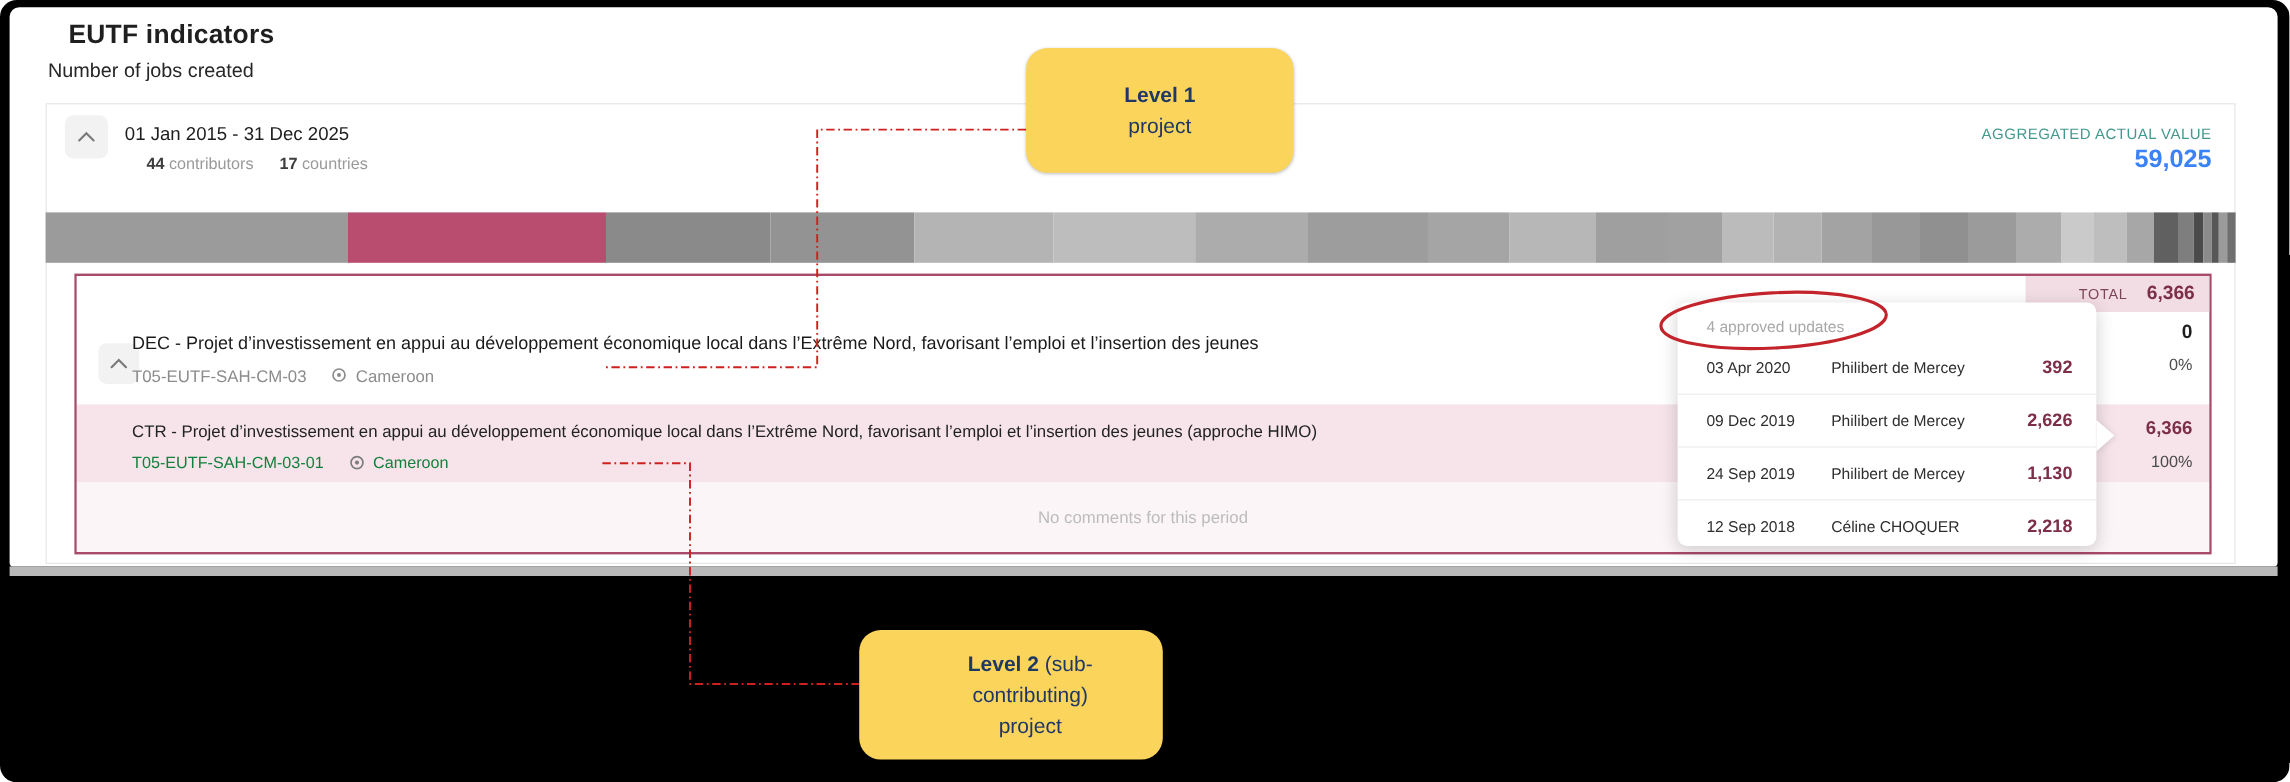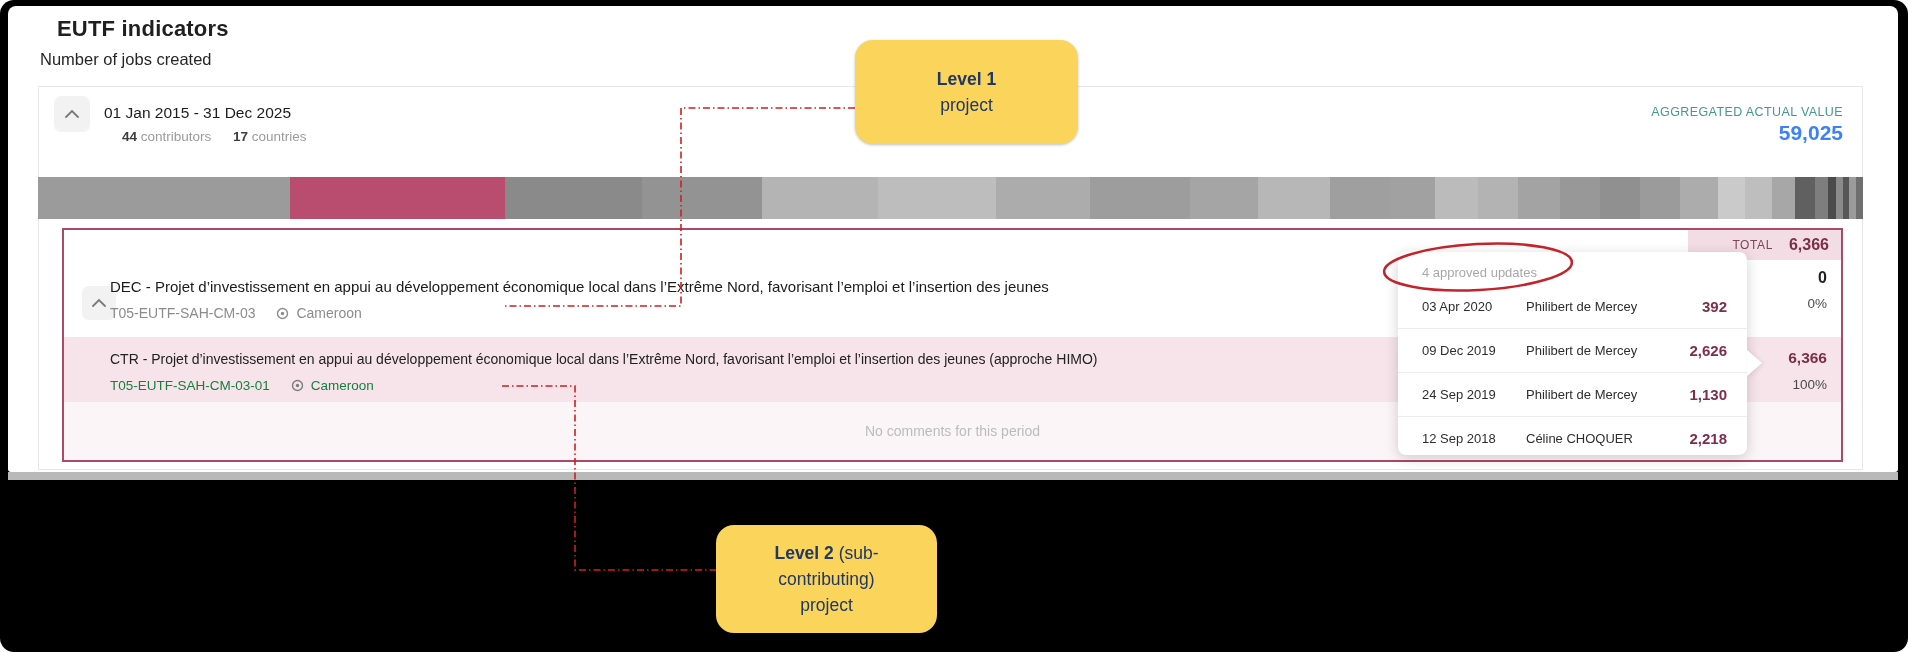--- a/index.html
+++ b/index.html
@@ -33,21 +33,21 @@
 
   
   .container{left:62px;top:228px;width:1781px;height:234px;border:2px solid #a84a68;background:#ffffff;box-sizing:border-box;}
   .total-strip{position:absolute;right:0;top:0;width:153px;height:30px;background:#f3dde4;display:flex;align-items:center;justify-content:flex-end;padding-right:12px;box-sizing:border-box;gap:16px;}
   .total-label{font-size:12px;letter-spacing:.6px;color:#7d4558;}
   .total-value{font-size:16px;font-weight:700;color:#7d2e48;}
 
   .dec-row{position:absolute;left:0;right:0;top:0;height:107px;background:#ffffff;}
   .btn-dec{position:absolute;left:18px;top:56px;width:34px;height:34px;}
   .dec-title{position:absolute;left:46px;top:48px;font-size:15px;color:#1b1b1b;white-space:nowrap;}
-  .proj-sub{position:absolute;left:46px;display:flex;align-items:flex-end;gap:6px;font-size:14px;color:#8c8c8c;white-space:nowrap;}
+  .proj-sub{position:absolute;left:46px;display:flex;align-items:flex-start;gap:6px;font-size:14px;color:#8c8c8c;white-space:nowrap;}
   .dec-sub{top:75px;}
   .sub-code{margin-right:14px;}
   .dec-val{position:absolute;right:14px;top:39px;font-size:16px;font-weight:700;color:#1f1f1f;}
   .dec-pct{position:absolute;right:14px;top:66px;font-size:13.5px;color:#4c4c4c;}
 
   .ctr-row{position:absolute;left:0;right:0;top:107px;height:65px;background:#f6e4ea;}
   .ctr-title{position:absolute;left:46px;top:14px;font-size:14px;color:#222222;white-space:nowrap;}
   .ctr-sub{top:41px;font-size:13.5px;color:#15803d;}
   .ctr-val{position:absolute;right:14px;top:12px;font-size:15.5px;font-weight:700;color:#7d2e48;}
   .ctr-pct{position:absolute;right:14px;top:40px;font-size:13.5px;color:#4a4a4a;}
@@ -65,21 +65,21 @@
   .upd-value{font-size:15px;font-weight:700;color:#7d2e48;}
 
   
   .anno-svg{left:0;top:0;z-index:45;pointer-events:none;}
   .conn{fill:none;stroke:#cf2020;stroke-width:1.6;stroke-dasharray:7 3 1.5 3;}
   .circle-anno{fill:none;stroke:#c3242b;stroke-width:2.6;}
 
   .callout{background:#fbd45c;border-radius:18px;color:#1f3864;text-align:center;font-size:17.5px;line-height:1.5;display:flex;flex-direction:column;justify-content:center;z-index:60;box-shadow:0 1px 3px rgba(0,0,0,.25);}
   .callout b{font-weight:700;}
   .co1{left:855px;top:40px;width:223px;height:104px;}
-  .co2{left:716px;top:525px;width:221px;height:108px;}
+  .co2{left:716px;top:525px;width:221px;height:108px;padding-left:32px;}
 
   svg.icon{display:block;}
 </style>
 </head>
 <body>
 
 <div class="stage">
 
   <div class="abs card"></div>
   <div class="abs card-strip"></div>

